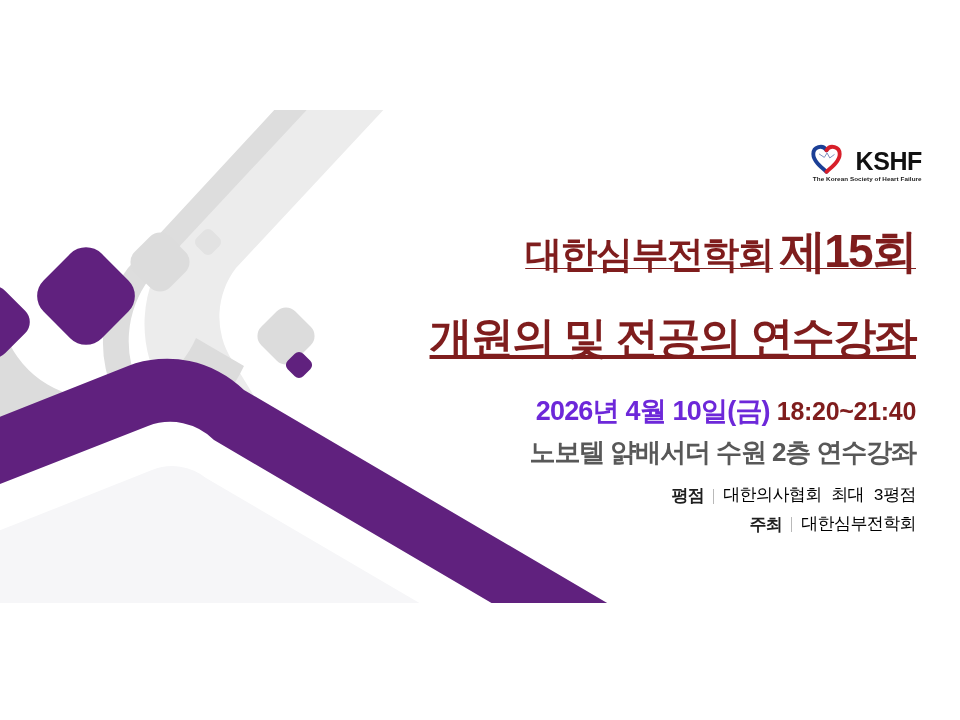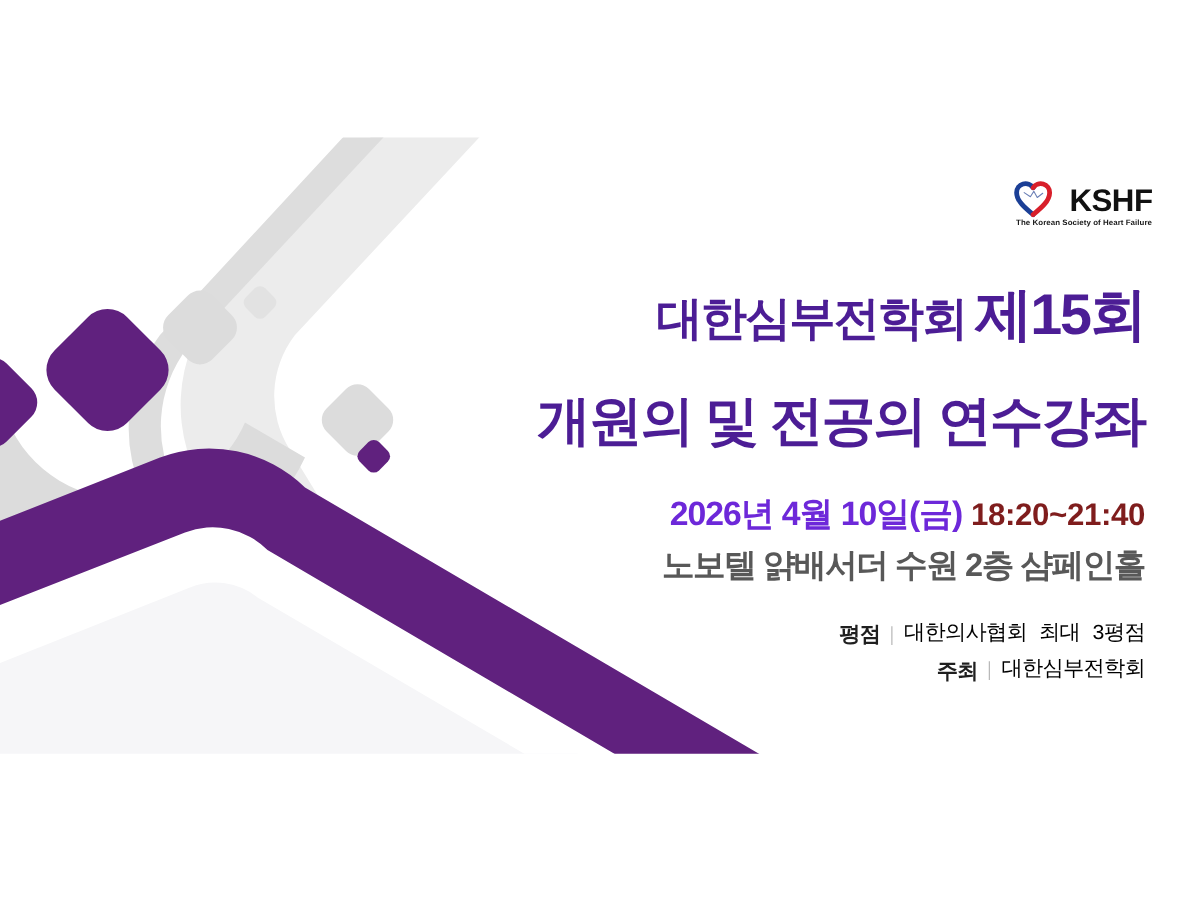--- a/index.html
+++ b/index.html
@@ -22,38 +22,38 @@
              letter-spacing:-0.4px;line-height:1;white-space:nowrap;}
   .logo-tag{font-family:"Liberation Sans","DejaVu Sans",sans-serif;
             font-size:6.2px;font-weight:bold;color:#1a1a1a;
             letter-spacing:0.05px;white-space:nowrap;margin-top:1px;
             transform:scaleX(1.02);transform-origin:right center;}
 
   
   .textblock{position:absolute;right:44px;top:228px;width:560px;
              text-align:right;}
 
-  .title-line{white-space:nowrap;line-height:1.0;color:#4c1d95;}
+  .title-line{white-space:nowrap;line-height:1.0;color:#7f1d1d;text-decoration:underline;}
   .title-line1{margin-bottom:9px;}
   .t-small{font-size:37px;font-weight:bold;letter-spacing:-1.6px;}
   .t-big{font-size:46px;font-weight:bold;letter-spacing:-1.8px;
          margin-left:7px;}
   .title-line2{font-size:43px;font-weight:bold;letter-spacing:-1.6px;margin-top:42px;}
 
   .date-line{margin-top:38px;white-space:nowrap;line-height:1.1;}
   .d-main{font-size:27px;font-weight:bold;color:#6d28d9;
           letter-spacing:-0.8px;}
   .d-time{font-size:25px;font-weight:bold;color:#7f1d1d;
           letter-spacing:-0.3px;margin-left:7px;}
 
   .venue-line{margin-top:11px;white-space:nowrap;line-height:1.1;
               font-size:26px;font-weight:bold;color:#585858;
               letter-spacing:-1.1px;}
 
-  .info-list{margin-top:32px;}
+  .info-list{margin-top:20px;}
   .info-row{display:flex;justify-content:flex-end;align-items:center;
             white-space:nowrap;margin-bottom:9px;line-height:1.15;}
   .info-label{font-size:17px;font-weight:bold;color:#1f1f1f;
               letter-spacing:-0.6px;}
   .info-sep{display:inline-block;width:1px;height:15px;
             background:#b9b9b9;margin:0 9px;}
   .info-value{font-size:17px;font-weight:normal;color:#000000;
               letter-spacing:-0.6px;font-family:Liberation Mono, monospace;}
 </style>
 </head>
@@ -133,21 +133,21 @@
     <div class="title-line title-line1">
       <span class="t-small">대한심부전학회</span><span class="t-big">제15회</span>
     </div>
 
     <div class="title-line title-line2">개원의 및 전공의 연수강좌</div>
 
     <div class="date-line">
       <span class="d-main">2026년 4월 10일(금)</span><span class="d-time">18:20~21:40</span>
     </div>
 
-    <div class="venue-line">노보텔 얅배서더 수원 2층 샴페인홀</div>
+    <div class="venue-line">노보텔 얅배서더 수원 2층 연수강좌</div>
 
     <div class="info-list">
 
       <div class="info-row">
         <span class="info-label">평점</span>
         <span class="info-sep"></span>
         <span class="info-value">대한의사협회 최대 3평점</span>
       </div>
 
       <div class="info-row">

